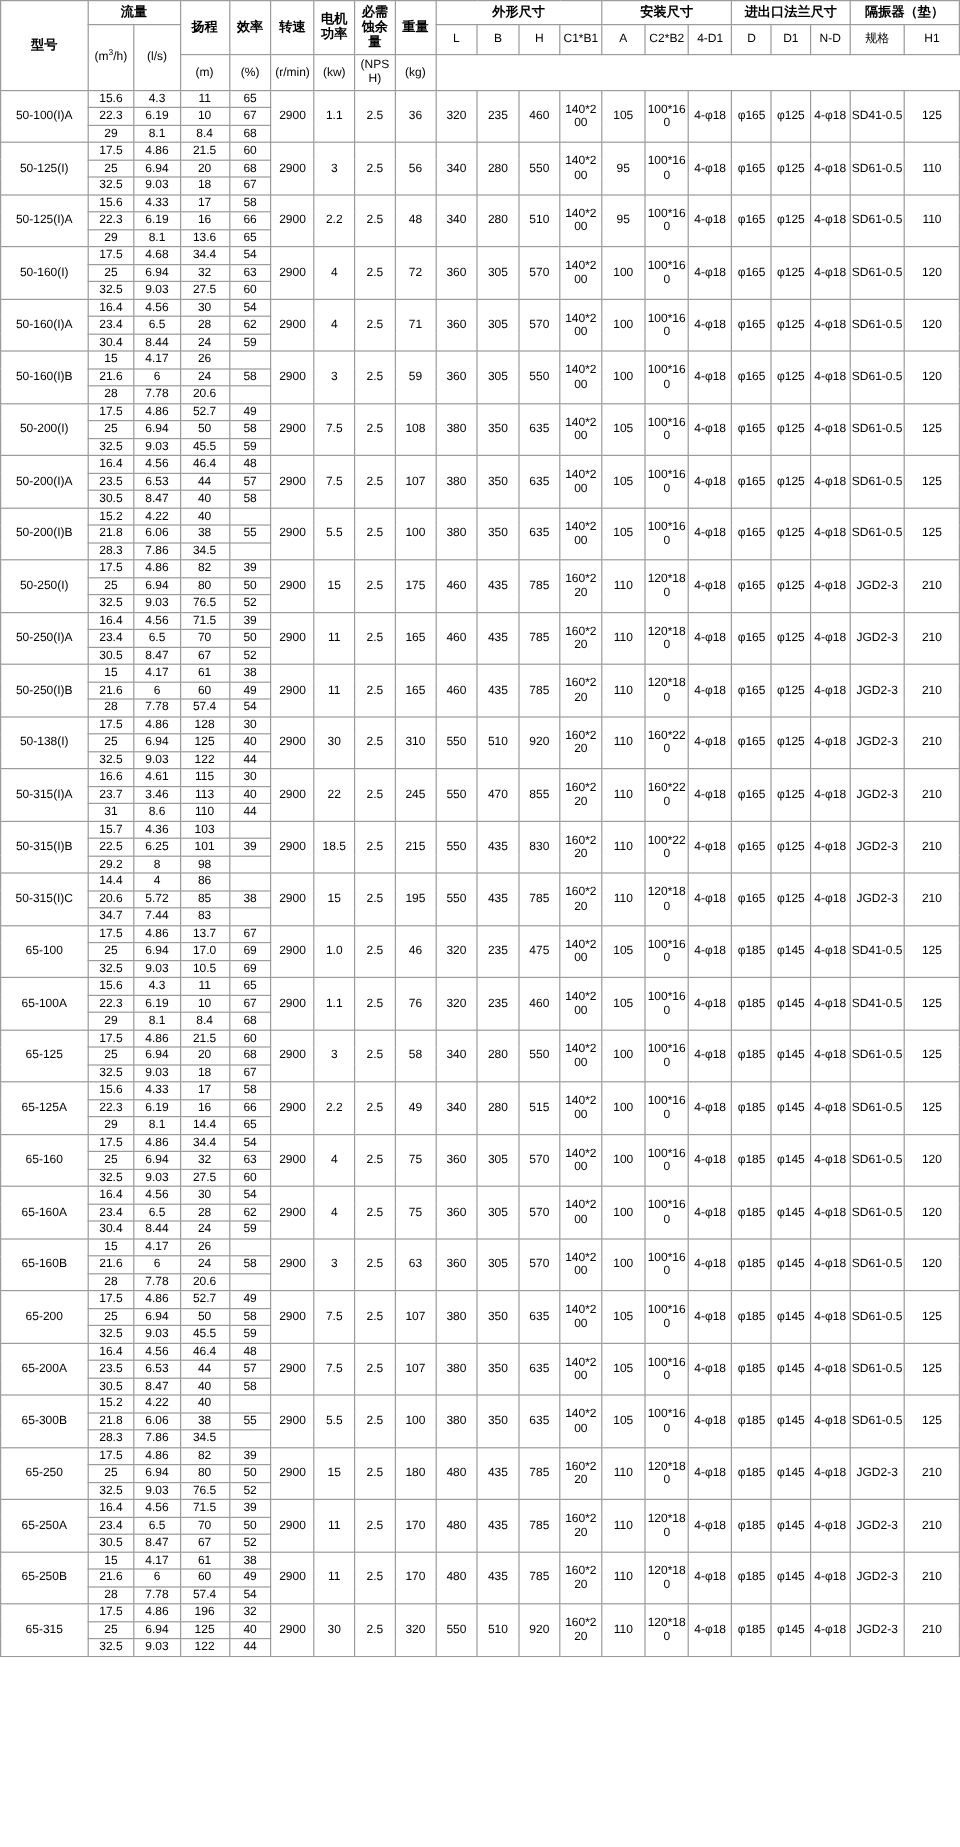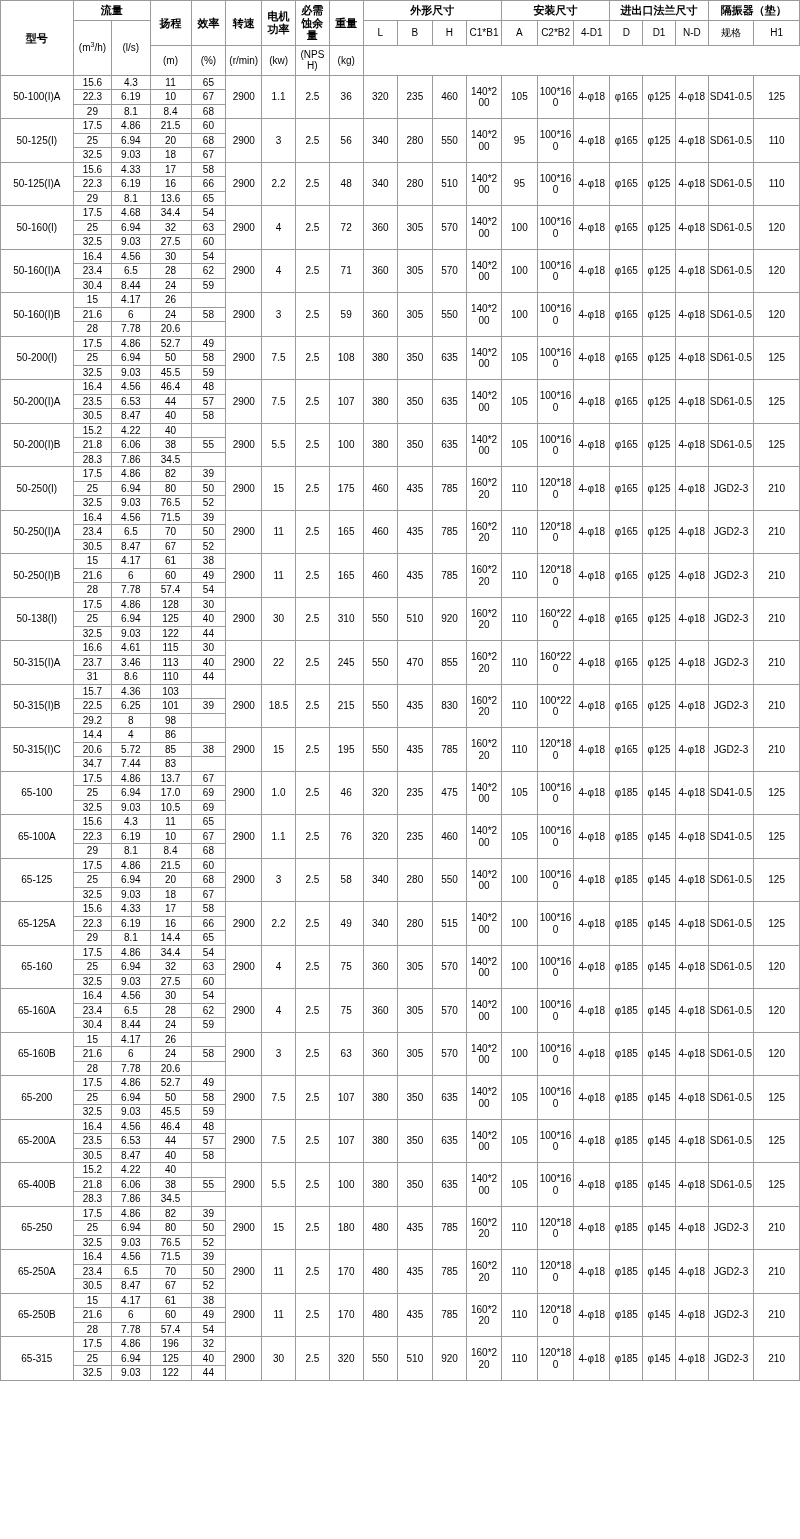--- a/index.html
+++ b/index.html
@@ -964,21 +964,21 @@
         <td class="subrow">44</td>
         <td class="subrow">57</td>
       </tr>
       <tr>
         <td class="subrow">30.5</td>
         <td class="subrow">8.47</td>
         <td class="subrow">40</td>
         <td class="subrow">58</td>
       </tr>
       <tr>
-        <td class="model" rowspan="3">65-400B</td>
+        <td class="model" rowspan="3">65-300B</td>
         <td class="subrow">15.2</td>
         <td class="subrow">4.22</td>
         <td class="subrow">40</td>
         <td class="subrow"></td>
         <td rowspan="3">2900</td>
         <td rowspan="3">5.5</td>
         <td rowspan="3">2.5</td>
         <td rowspan="3">100</td>
         <td rowspan="3">380</td>
         <td rowspan="3">350</td>

